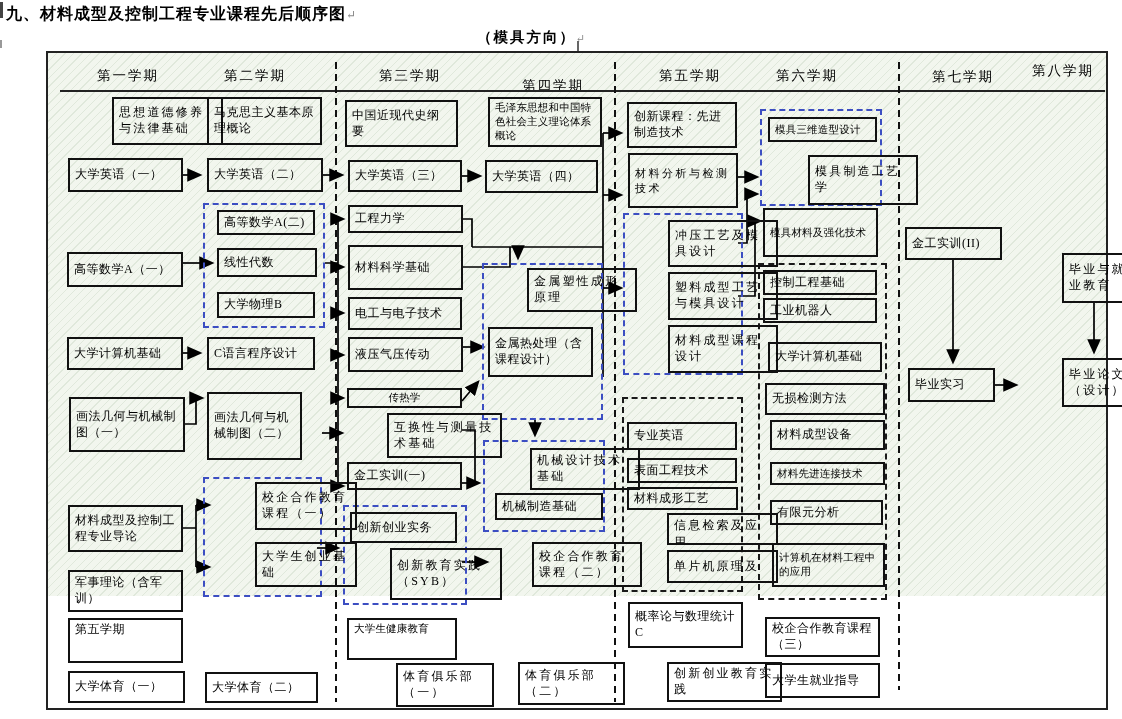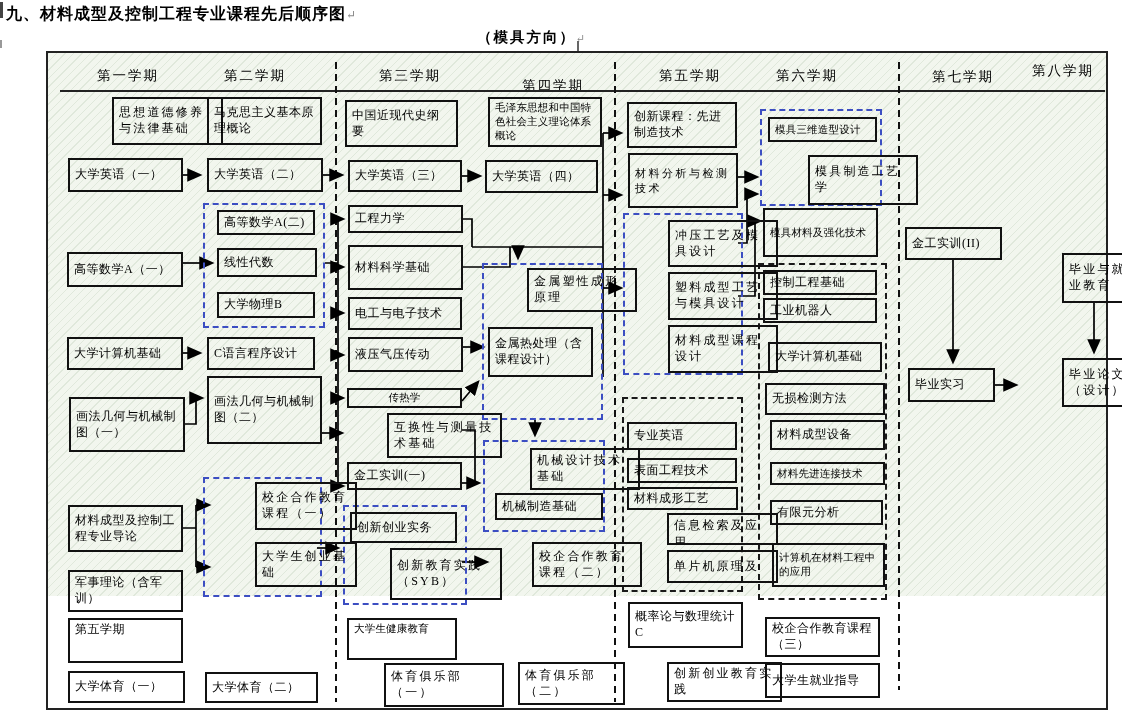--- a/index.html
+++ b/index.html
@@ -122,38 +122,38 @@
   <div class="box" style="left:68px;top:570px;width:115px;height:42px">军事理论（含军训）</div>
   <div class="box" style="left:68px;top:618px;width:115px;height:45px;align-items:flex-start">第五学期</div>
   <div class="box" style="left:68px;top:671px;width:117px;height:32px">大学体育（一）</div>
 
   <div class="box" style="left:207px;top:97px;width:115px;height:48px">马克思主义基本原理概论</div>
   <div class="box" style="left:207px;top:158px;width:116px;height:34px">大学英语（二）</div>
   <div class="box" style="left:217px;top:210px;width:98px;height:25px">高等数学A(二)</div>
   <div class="box" style="left:217px;top:248px;width:100px;height:29px">线性代数</div>
   <div class="box" style="left:217px;top:292px;width:98px;height:26px">大学物理B</div>
   <div class="box" style="left:207px;top:337px;width:108px;height:33px">C语言程序设计</div>
-  <div class="box" style="left:207px;top:376px;width:115px;height:68px">画法几何与机械制图（二）</div>
+  <div class="box" style="left:207px;top:392px;width:95px;height:68px">画法几何与机械制图（二）</div>
   <div class="box sp" style="left:215px;top:482px;width:102px;height:48px">校企合作教育课程（一）</div>
   <div class="box sp" style="left:215px;top:542px;width:102px;height:45px">大学生创业基础</div>
   <div class="box" style="left:205px;top:672px;width:113px;height:31px">大学体育（二）</div>
 
   <div class="box" style="left:345px;top:100px;width:113px;height:47px">中国近现代史纲要</div>
   <div class="box" style="left:348px;top:160px;width:114px;height:32px">大学英语（三）</div>
   <div class="box" style="left:348px;top:205px;width:115px;height:28px">工程力学</div>
   <div class="box" style="left:348px;top:245px;width:115px;height:45px">材料科学基础</div>
   <div class="box" style="left:348px;top:297px;width:114px;height:33px">电工与电子技术</div>
   <div class="box" style="left:348px;top:337px;width:115px;height:35px">液压气压传动</div>
   <div class="box sm ctr" style="left:347px;top:388px;width:115px;height:20px">传热学</div>
   <div class="box sp" style="left:347px;top:413px;width:115px;height:45px">互换性与测量技术基础</div>
   <div class="box" style="left:347px;top:462px;width:115px;height:28px">金工实训(一)</div>
   <div class="box" style="left:350px;top:512px;width:107px;height:31px">创新创业实务</div>
   <div class="box sp" style="left:350px;top:548px;width:112px;height:52px">创新教育实践（SYB）</div>
   <div class="box sm" style="left:347px;top:618px;width:110px;height:42px;align-items:flex-start">大学生健康教育</div>
-  <div class="box sp" style="left:344px;top:663px;width:120px;height:44px">体育俱乐部（一）</div>
+  <div class="box sp" style="left:356px;top:663px;width:98px;height:44px">体育俱乐部（一）</div>
 
   <div class="box sm" style="left:488px;top:97px;width:114px;height:50px">毛泽东思想和中国特色社会主义理论体系概论</div>
   <div class="box" style="left:485px;top:160px;width:113px;height:33px">大学英语（四）</div>
   <div class="box sp" style="left:487px;top:268px;width:110px;height:44px">金属塑性成形原理</div>
   <div class="box" style="left:488px;top:327px;width:105px;height:50px">金属热处理（含课程设计）</div>
   <div class="box sp" style="left:490px;top:448px;width:110px;height:42px">机械设计技术基础</div>
   <div class="box" style="left:495px;top:493px;width:108px;height:27px">机械制造基础</div>
   <div class="box sp" style="left:492px;top:542px;width:110px;height:45px">校企合作教育课程（二）</div>
   <div class="box sp" style="left:478px;top:662px;width:107px;height:43px">体育俱乐部（二）</div>
 

